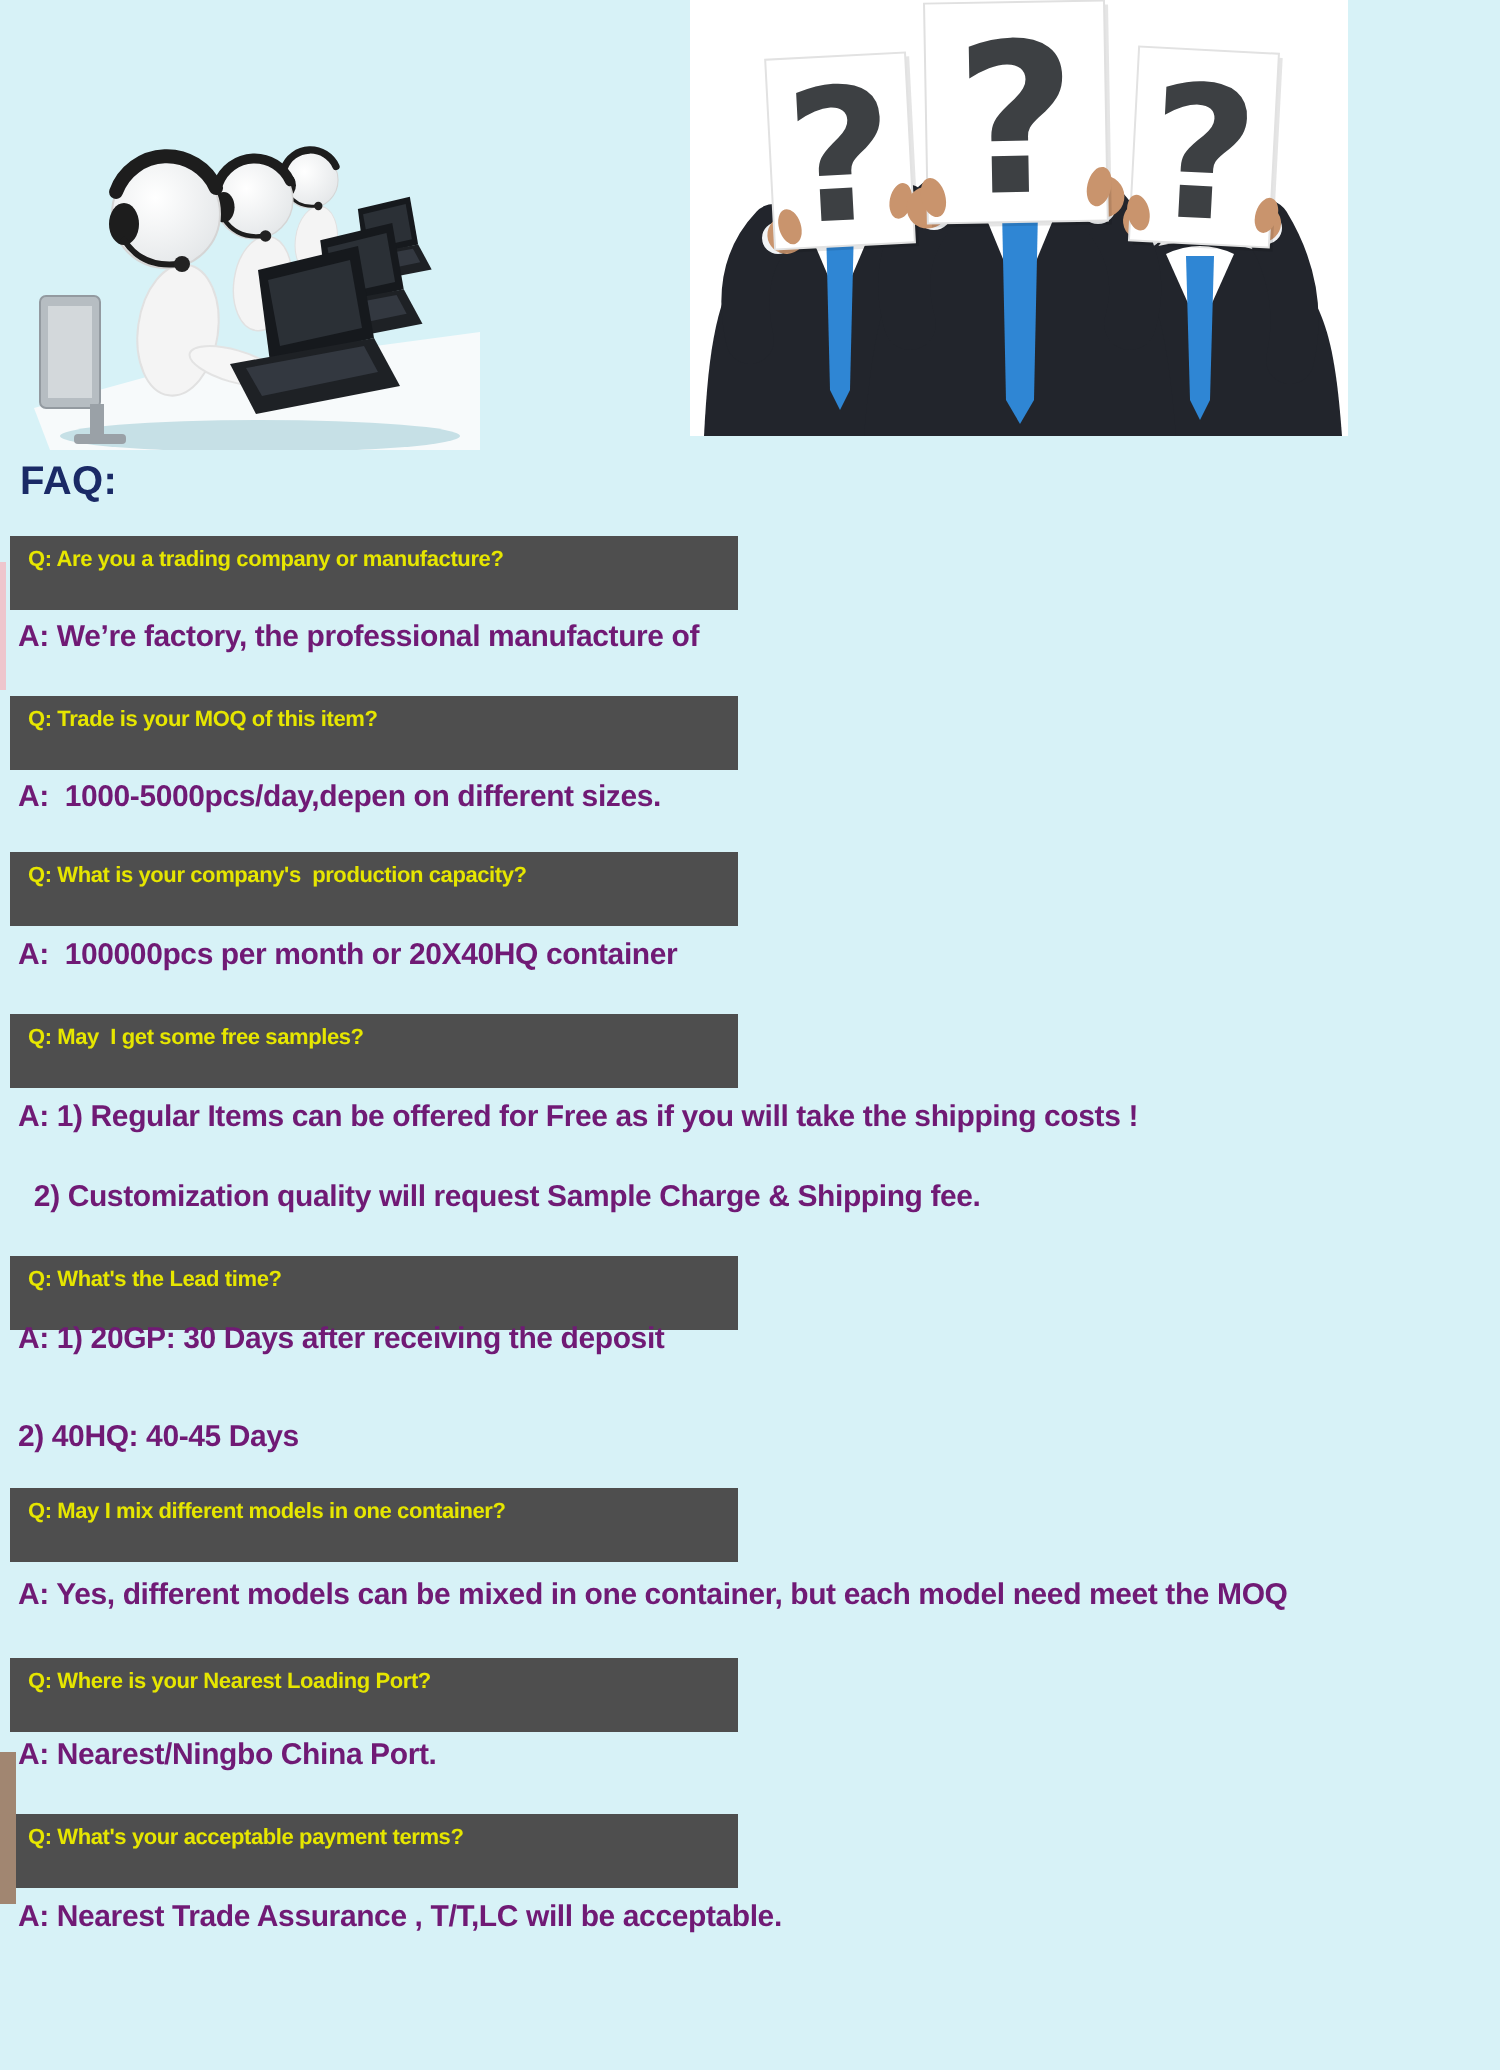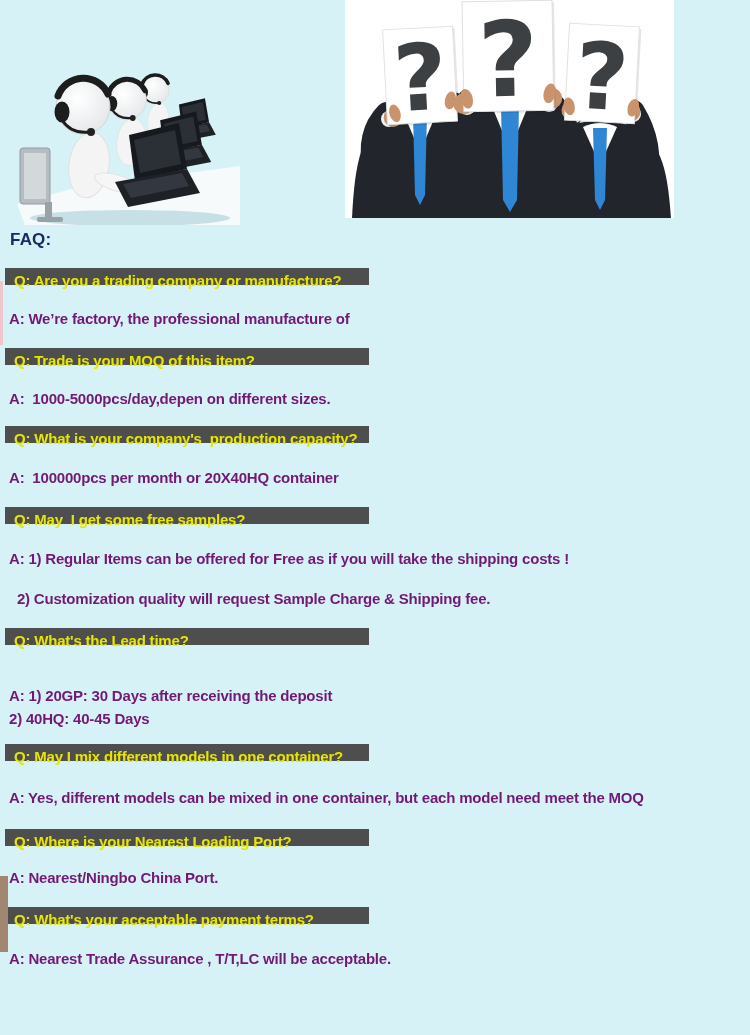--- a/index.html
+++ b/index.html
@@ -5,27 +5,27 @@
   html,body { margin:0; padding:0; }
   .page {
     position:relative; width:750px; height:1035px;
     background:#d7f2f7; overflow:hidden;
     font-family:"Liberation Sans", sans-serif;
   }
   .hero-left  { position:absolute; left:5px;  top:42px; }
   .hero-right { position:absolute; left:345px; top:0; }
   .faq-heading {
     position:absolute; left:10px; top:230px;
-    color:#1a2a66; font-weight:bold; font-size:17px; letter-spacing:.2px;
+    color:#1a2a66; font-weight:bold; font-size:20px; letter-spacing:.2px;
     white-space:pre;
   }
   .qbar {
-    position:absolute; left:5px; width:355px; height:17px;
+    position:absolute; left:5px; width:355px; height:37px;
     background:#4e4e4e; color:#e6e600;
-    font-weight:bold; font-size:15px; line-height:25px;
+    font-weight:bold; font-size:11px; line-height:25px;
     padding-left:9px; white-space:pre; letter-spacing:-.2px;
   }
   .aline {
     position:absolute; left:9px;
     color:#701a75; font-weight:bold; font-size:15px;
     white-space:pre; letter-spacing:-.2px; line-height:19px;
   }
   .edge-pink  { position:absolute; left:0; top:281px; width:3px; height:64px; background:#eec6cd; }
   .edge-brown { position:absolute; left:0; top:876px; width:8px; height:76px; background:#a18671; }
 </style>
@@ -143,21 +143,21 @@
   <div class="aline" style="top:389px">A:  1000-5000pcs/day,depen on different sizes.</div>
 
   <div class="qbar" style="top:426px">Q: What is your company's  production capacity?</div>
   <div class="aline" style="top:468px">A:  100000pcs per month or 20X40HQ container</div>
 
   <div class="qbar" style="top:507px">Q: May  I get some free samples?</div>
   <div class="aline" style="top:549px">A: 1) Regular Items can be offered for Free as if you will take the shipping costs !</div>
   <div class="aline" style="top:589px">  2) Customization quality will request Sample Charge &amp; Shipping fee.</div>
 
   <div class="qbar" style="top:628px">Q: What's the Lead time?</div>
-  <div class="aline" style="top:686px">A: 1) 20GP: 30 Days after receiving the deposit</div>
+  <div class="aline" style="top:660px">A: 1) 20GP: 30 Days after receiving the deposit</div>
   <div class="aline" style="top:709px">2) 40HQ: 40-45 Days</div>
 
   <div class="qbar" style="top:744px">Q: May I mix different models in one container?</div>
   <div class="aline" style="top:788px">A: Yes, different models can be mixed in one container, but each model need meet the MOQ</div>
 
   <div class="qbar" style="top:829px">Q: Where is your Nearest Loading Port?</div>
   <div class="aline" style="top:868px">A: Nearest/Ningbo China Port.</div>
 
   <div class="qbar" style="top:907px">Q: What's your acceptable payment terms?</div>
   <div class="aline" style="top:949px">A: Nearest Trade Assurance , T/T,LC will be acceptable.</div>

